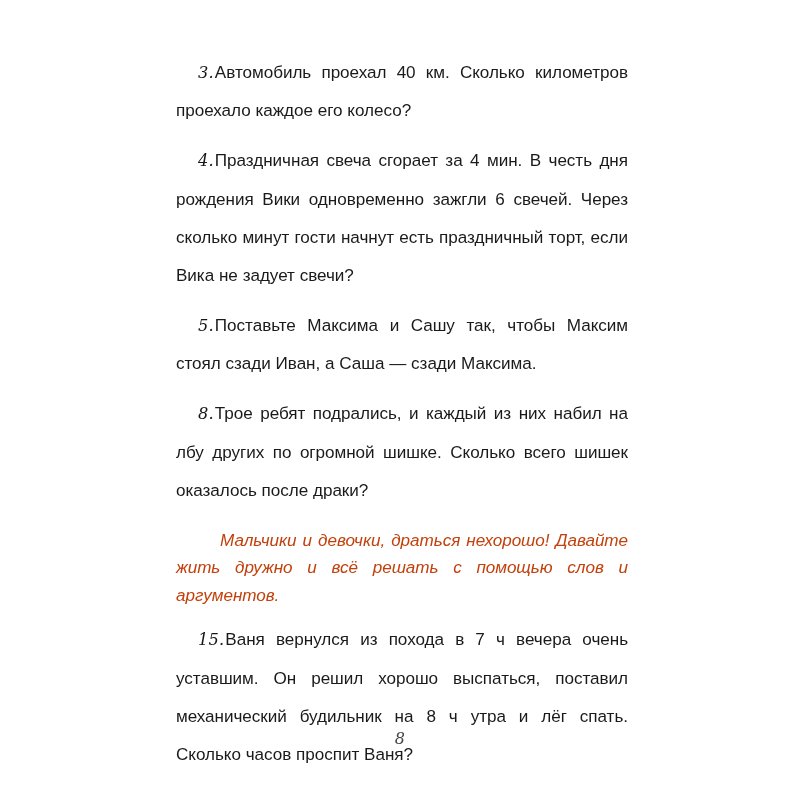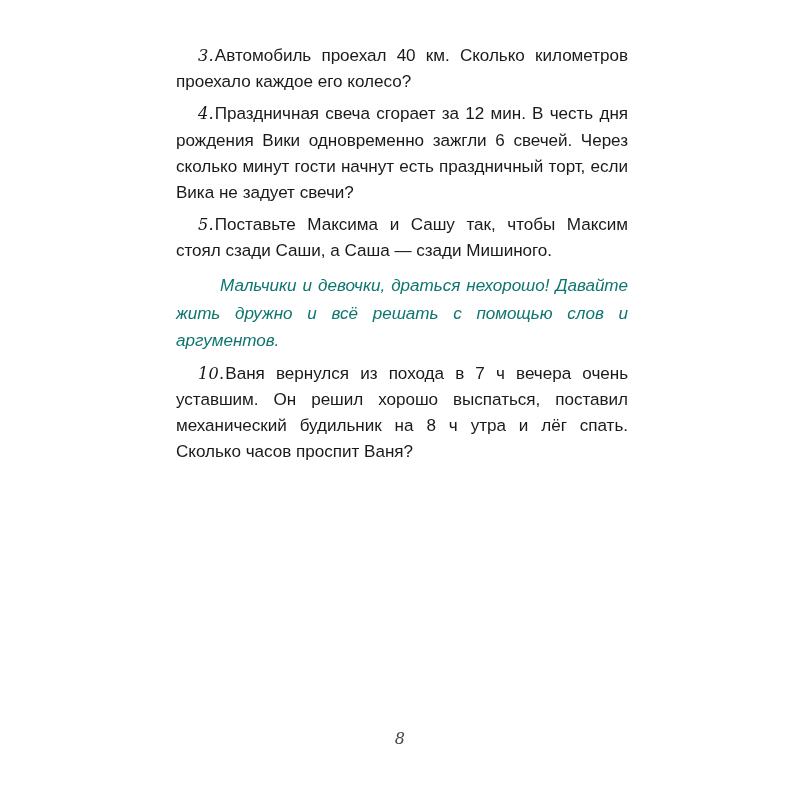--- a/index.html
+++ b/index.html
@@ -25,24 +25,24 @@
 
   .text-column {
     position: absolute;
     left: 176px;
     top: 42px;
     width: 452px;
   }
 
   
   .item {
-    margin: 1px 0 6px 0;
+    margin: 12px 0 6px 0;
     padding: 0;
     font-size: 17.1px;
-    line-height: 26px;
+    line-height: 38px;
     text-align: justify;
     text-justify: inter-word;
     text-indent: 22px;
     color: #1a1a1a;
     letter-spacing: -0.04px;
     word-spacing: 0.1px;
     -webkit-font-smoothing: antialiased;
   }
   .item:last-of-type {
     margin-bottom: 0;
@@ -55,29 +55,29 @@
     font-weight: 400;
     font-size: 16.2px;
     letter-spacing: 0.2px;
     color: #15171a;
     padding-right: 1px;
     vertical-align: 0.4px;
   }
 
   
   .note {
-    margin: 8px 0 6px 0;
+    margin: 17px 0 6px 0;
     padding: 0;
     font-size: 17.1px;
     line-height: 27.6px;
     text-align: justify;
     text-justify: inter-word;
     text-indent: 44px;
     font-style: italic;
-    color: #0f766e;
+    color: #c2410c;
     letter-spacing: -0.05px;
   }
 
   
   .folio {
     position: absolute;
     left: 0;
     right: 0;
     top: 729px;
     text-align: center;
@@ -90,29 +90,30 @@
 </style>
 </head>
 <body>
 
 <div class="page">
 
   <div class="text-column">
 
     <p class="item"><span class="num">3.</span><span>Автомобиль проехал 40 км. Сколько километров проехало каждое его колесо?</span></p>
 
-    <p class="item"><span class="num">4.</span><span>Праздничная свеча сгорает за 12 мин. В честь дня рождения Вики одновременно зажгли 6 свечей. Через сколько минут гости начнут есть праздничный торт, если Вика не задует свечи?</span></p>
+    <p class="item"><span class="num">4.</span><span>Праздничная свеча сгорает за 4 мин. В честь дня рождения Вики одновременно зажгли 6 свечей. Через сколько минут гости начнут есть праздничный торт, если Вика не задует свечи?</span></p>
 
-    <p class="item"><span class="num">5.</span><span>Поставьте Максима и Сашу так, чтобы Максим стоял сзади Саши, а Саша — сзади Мишиного.</span></p>
+    <p class="item"><span class="num">5.</span><span>Поставьте Максима и Сашу так, чтобы Максим стоял сзади Иван, а Саша — сзади Максима.</span></p>
 
 
 
+    <p class="item"><span class="num">8.</span><span>Трое ребят подрались, и каждый из них набил на лбу других по огромной шишке. Сколько всего шишек оказалось после драки?</span></p>
 
     <p class="note">Мальчики и девочки, драться нехорошо! Давайте жить дружно и всё решать с помощью слов и аргументов.</p>
 
 
-    <p class="item"><span class="num">10.</span><span>Ваня вернулся из похода в 7 ч вечера очень уставшим. Он решил хорошо выспаться, поставил механический будильник на 8 ч утра и лёг спать. Сколько часов проспит Ваня?</span></p>
+    <p class="item"><span class="num">15.</span><span>Ваня вернулся из похода в 7 ч вечера очень уставшим. Он решил хорошо выспаться, поставил механический будильник на 8 ч утра и лёг спать. Сколько часов проспит Ваня?</span></p>
 
   </div>
 
   <div class="folio">8</div>
 
 </div>
 
 </body></html>

